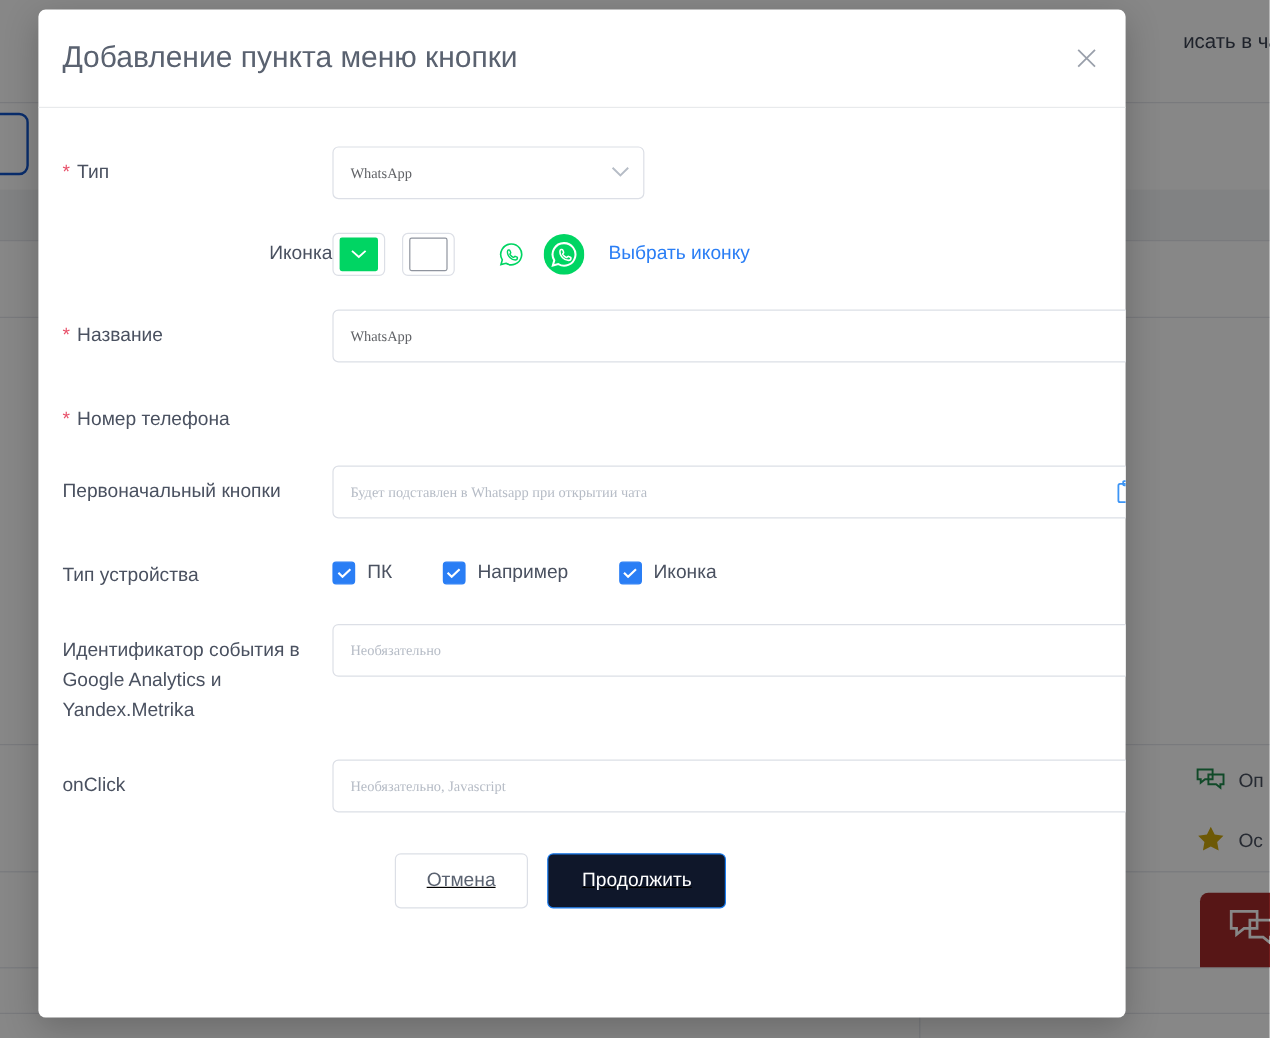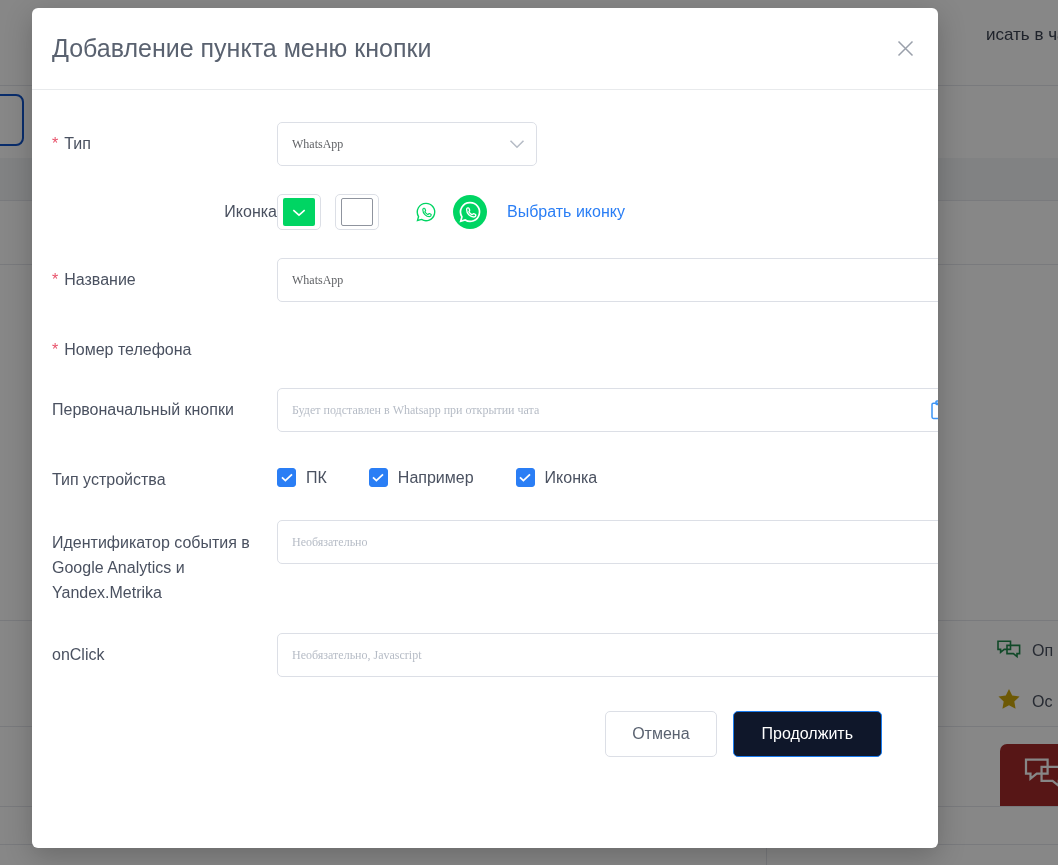--- a/index.html
+++ b/index.html
@@ -164,23 +164,24 @@
     border-radius: 3px;
     background: #2a7ef5;
     border: 1px solid #2a7ef5;
     display: flex; align-items: center; justify-content: center;
     flex: 0 0 19px;
   }
   .check-label { margin-left: 10px; font-size: 16px; color: #4a5160; }
 
   
   .modal-footer {
-    display: flex; justify-content: flex-end; align-items: center;
+    display: flex; justify-content: center; align-items: center;
     gap: 16px;
     padding: 10px 28px 0 0;
+    text-decoration: underline;
   }
   .btn {
     font-size: 16px;
     border-radius: 5px;
     cursor: pointer;
     font-family: "Liberation Sans", sans-serif;
     height: 46px;
     padding: 0 26px;
   }
   .btn-cancel {

